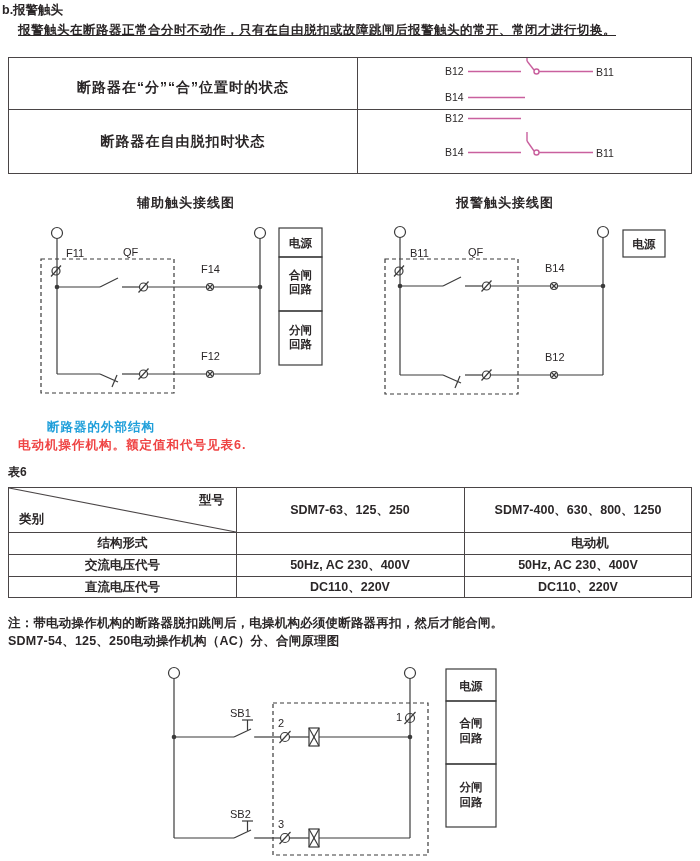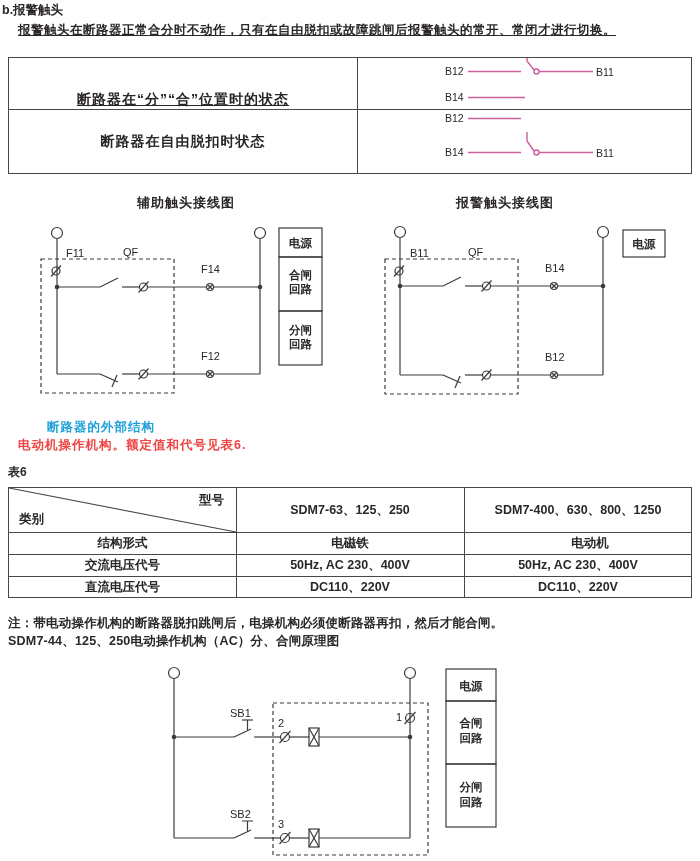--- a/index.html
+++ b/index.html
@@ -1,28 +1,28 @@
 <!DOCTYPE html>
 <html><head>
 <meta charset="utf-8">
 <style>
   html,body{margin:0;padding:0;background:#fff;}
   .page{position:relative;width:700px;height:861px;background:#ffffff;overflow:hidden;
-        font-family:"Liberation Sans",sans-serif;color:#2b2728;border-radius:11px;}
+        font-family:"Liberation Sans",sans-serif;color:#2b2728;}
   .abs{position:absolute;}
   .cjk{font-weight:600;}
   .h-heading{left:2px;top:2px;font-size:12.5px;}
   .h-intro{left:18px;top:22px;font-size:12.5px;letter-spacing:.5px;text-decoration:underline;}
 
   
   .ctable{left:8px;top:57px;width:684px;height:117px;border:1.4px solid #4a4546;box-sizing:border-box;}
   .ct-hdiv{left:0;top:51px;width:100%;height:0;border-top:1.3px solid #4a4546;}
   .ct-vdiv{left:348px;top:0;width:0;height:100%;border-left:1.3px solid #4a4546;}
   .ct-label{left:0;width:348px;text-align:center;font-size:14px;letter-spacing:1px;}
-  .ct-label.r1{top:16px;line-height:51px;text-decoration:underline;}
+  .ct-label.r1{top:4px;line-height:51px;}
   .ct-label.r2{top:51px;line-height:64px;}
 
   
   .fig-title{font-size:13px;text-align:center;letter-spacing:1px;}
   .fig-aux-title{left:40px;top:194px;width:292px;}
   .fig-alarm-title{left:380px;top:194px;width:250px;text-align:center;}
   svg text{font-family:"Liberation Sans",sans-serif;fill:#2b2728;}
 
   
   .blue1{left:18px;top:419px;font-size:12.5px;color:#1f9fda;letter-spacing:1px;padding-left:29px;}
@@ -208,34 +208,33 @@
       <svg width="227" height="44" viewBox="0 0 227 44" style="position:absolute;left:0;top:0;">
         <line x1="0" y1="0" x2="227" y2="44" stroke="#4a4546" stroke-width="1.1"></line>
       </svg>
       <span class="corner-top">型号</span>
       <span class="corner-bottom">类别</span>
     </div>
     <div class="c" style="left:227px;top:0;width:228px;height:44px;line-height:44px;">SDM7-63、125、250</div>
     <div class="c" style="left:455px;top:0;width:228px;height:44px;line-height:44px;">SDM7-400、630、800、1250</div>
 
     <div class="c" style="left:0;top:44px;width:227px;height:22px;line-height:22px;">结构形式</div>
-    <div class="c" style="left:227px;top:44px;width:228px;height:22px;line-height:22px;">电磁铁</div>
     <div class="c" style="left:455px;top:44px;width:252px;height:22px;line-height:22px;">电动机</div>
 
     <div class="c" style="left:0;top:66px;width:227px;height:22px;line-height:22px;">交流电压代号</div>
     <div class="c" style="left:227px;top:66px;width:228px;height:22px;line-height:22px;">50Hz, AC 230、400V</div>
     <div class="c" style="left:455px;top:66px;width:228px;height:22px;line-height:22px;">50Hz, AC 230、400V</div>
 
     <div class="c" style="left:0;top:88px;width:227px;height:22px;line-height:22px;text-align:center;">直流电压代号</div>
     <div class="c" style="left:227px;top:88px;width:228px;height:22px;line-height:22px;">DC110、220V</div>
     <div class="c" style="left:455px;top:88px;width:228px;height:22px;line-height:22px;">DC110、220V</div>
   </div>
 
   <div class="abs cjk note1">注：带电动操作机构的断路器脱扣跳闸后，电操机构必须使断路器再扣，然后才能合闸。</div>
-  <div class="abs cjk note2">SDM7-44、125、250电动操作机构（AC）分、合闸原理图</div>
+  <div class="abs cjk note2">SDM7-54、125、250电动操作机构（AC）分、合闸原理图</div>
 
   <svg class="abs" style="left:150px;top:663px;" width="356" height="198" viewBox="0 0 356 198">
     <g stroke="#3b3b3b" stroke-width="1.2" fill="none">
       <circle cx="24" cy="10" r="5.5"></circle>
       <circle cx="260" cy="10" r="5.5"></circle>
       <line x1="24" y1="15.5" x2="24" y2="175"></line>
       <line x1="260" y1="15.5" x2="260" y2="175"></line>
       <rect x="123" y="40" width="155" height="152" stroke-dasharray="4,3"></rect>
       <line x1="24" y1="74" x2="84" y2="74"></line>
       <g>

